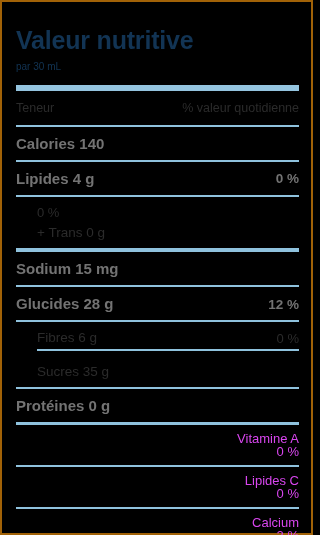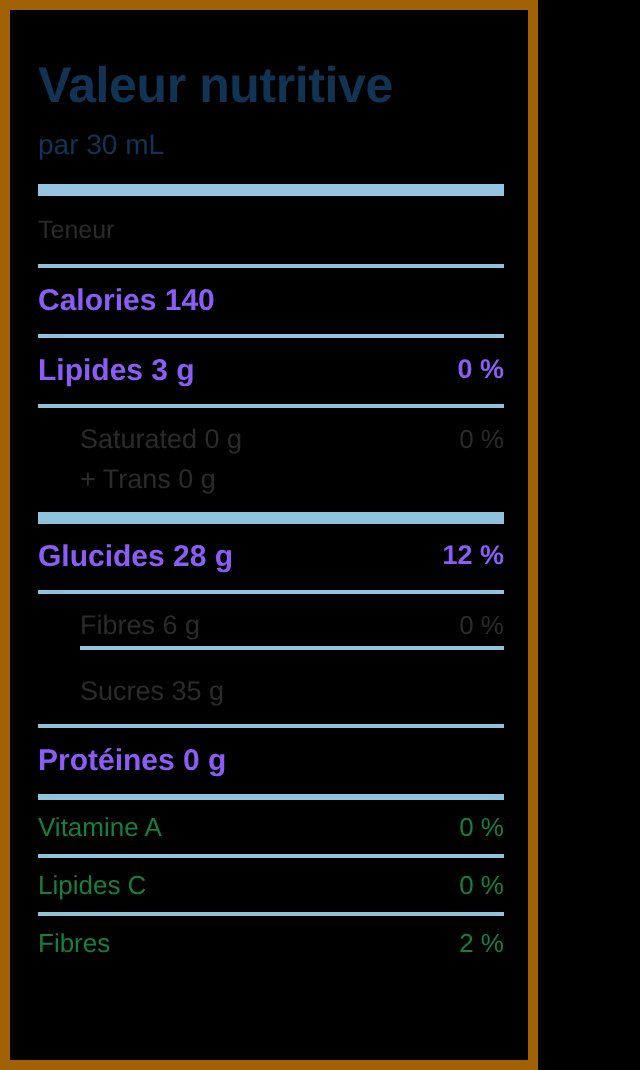--- a/index.html
+++ b/index.html
@@ -10,40 +10,40 @@
   body {
     width: 313px;
     height: 535px;
     font-family: "Liberation Sans", sans-serif;
     overflow: hidden;
   }
 
   .label {
     position: relative;
     box-sizing: border-box;
-    width: 269px;
+    width: 313px;
     height: 535px;
     background: #000000;
-    border: 5px solid #a16207;
+    border: 2px solid #a16207;
     padding: 0 12px 0 14px;
     color: #1d1d1d;
   }
 
   
   .title {
     color: #123454;
     font-size: 25px;
     font-weight: bold;
     letter-spacing: -0.2px;
     line-height: 1;
     padding-top: 26px;
   }
   .serving {
     color: #123454;
-    font-size: 14px;
+    font-size: 10px;
     line-height: 1;
     padding-top: 9px;
   }
 
   
   .bar-thick {
     height: 6px;
     background: #94c4df;
     margin-top: 13px;
   }
@@ -55,21 +55,21 @@
     height: 2px;
     background: #8fc2dd;
   }
   .rule.indent {
     margin-left: 21px;
   }
 
   
   .row {
     display: flex;
-    align-items: center;
+    align-items: flex-end;
     justify-content: space-between;
     line-height: 1;
   }
   .row .name {
     white-space: nowrap;
   }
   .row .pct {
     white-space: nowrap;
     text-align: right;
   }
@@ -79,21 +79,21 @@
     padding: 11px 0 10px 0;
     font-size: 12.5px;
     color: #2b2b2b;
   }
 
   
   .row-main {
     padding: 9px 0 9px 0;
     font-size: 15px;
     font-weight: bold;
-    color: #8b5cf6;
+    color: #737373;
   }
   .row-main .pct {
     font-weight: bold;
     font-size: 13.5px;
   }
 
   
   .row-sub {
     padding: 9px 0 4px 21px;
     font-size: 13.5px;
@@ -108,71 +108,76 @@
     padding-bottom: 9px;
   }
   .row-sub .pct {
     font-size: 13px;
   }
 
   
   .row-vit {
     padding: 7px 0 7px 0;
     font-size: 13px;
-    color: #15803d;
+    color: #d946ef;
+    flex-direction: column;
   }
   .row-vit .pct {
     font-size: 13px;
   }
 </style>
 </head>
 <body>
 
 <div class="label">
 
   <div class="title">Valeur nutritive</div>
   <div class="serving">par 30 mL</div>
 
   <div class="bar-thick"></div>
 
   <div class="row row-head">
     <span class="name">Teneur</span>
+    <span class="pct">% valeur quotidienne</span>
   </div>
 
   <div class="rule"></div>
 
   <div class="row row-main">
     <span class="name">Calories 140</span>
     <span class="pct"></span>
   </div>
 
   <div class="rule"></div>
 
   <div class="row row-main">
-    <span class="name">Lipides 3 g</span>
+    <span class="name">Lipides 4 g</span>
     <span class="pct">0 %</span>
   </div>
 
   <div class="rule"></div>
 
   <div class="row row-sub">
-    <span class="name">Saturated 0 g</span>
     <span class="pct">0 %</span>
   </div>
 
   <div class="row row-sub tight">
     <span class="name">+ Trans 0 g</span>
     <span class="pct"></span>
   </div>
 
   <div class="rule"></div>
 
 
   <div class="rule"></div>
 
+  <div class="row row-main">
+    <span class="name">Sodium 15 mg</span>
+    <span class="pct"></span>
+  </div>
 
   <div class="rule"></div>
 
   <div class="row row-main">
     <span class="name">Glucides 28 g</span>
     <span class="pct">12 %</span>
   </div>
 
   <div class="rule"></div>
 
@@ -205,17 +210,17 @@
   <div class="rule"></div>
 
   <div class="row row-vit">
     <span class="name">Lipides C</span>
     <span class="pct">0 %</span>
   </div>
 
   <div class="rule"></div>
 
   <div class="row row-vit">
-    <span class="name">Fibres</span>
+    <span class="name">Calcium</span>
     <span class="pct">2 %</span>
   </div>
 
 </div>
 
 </body></html>

